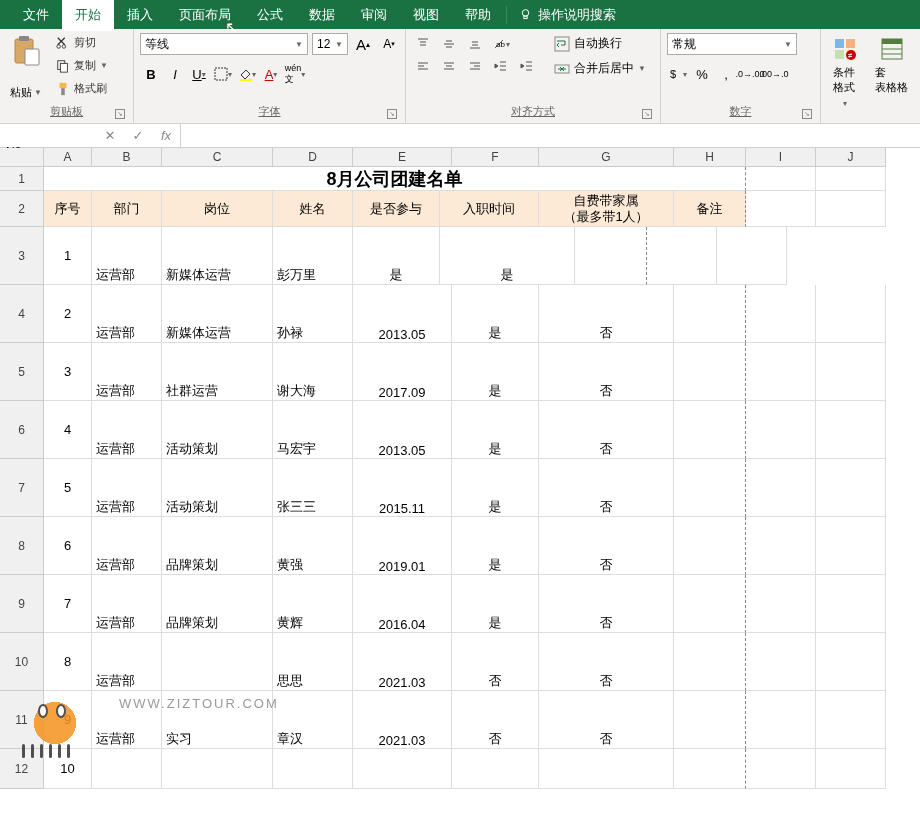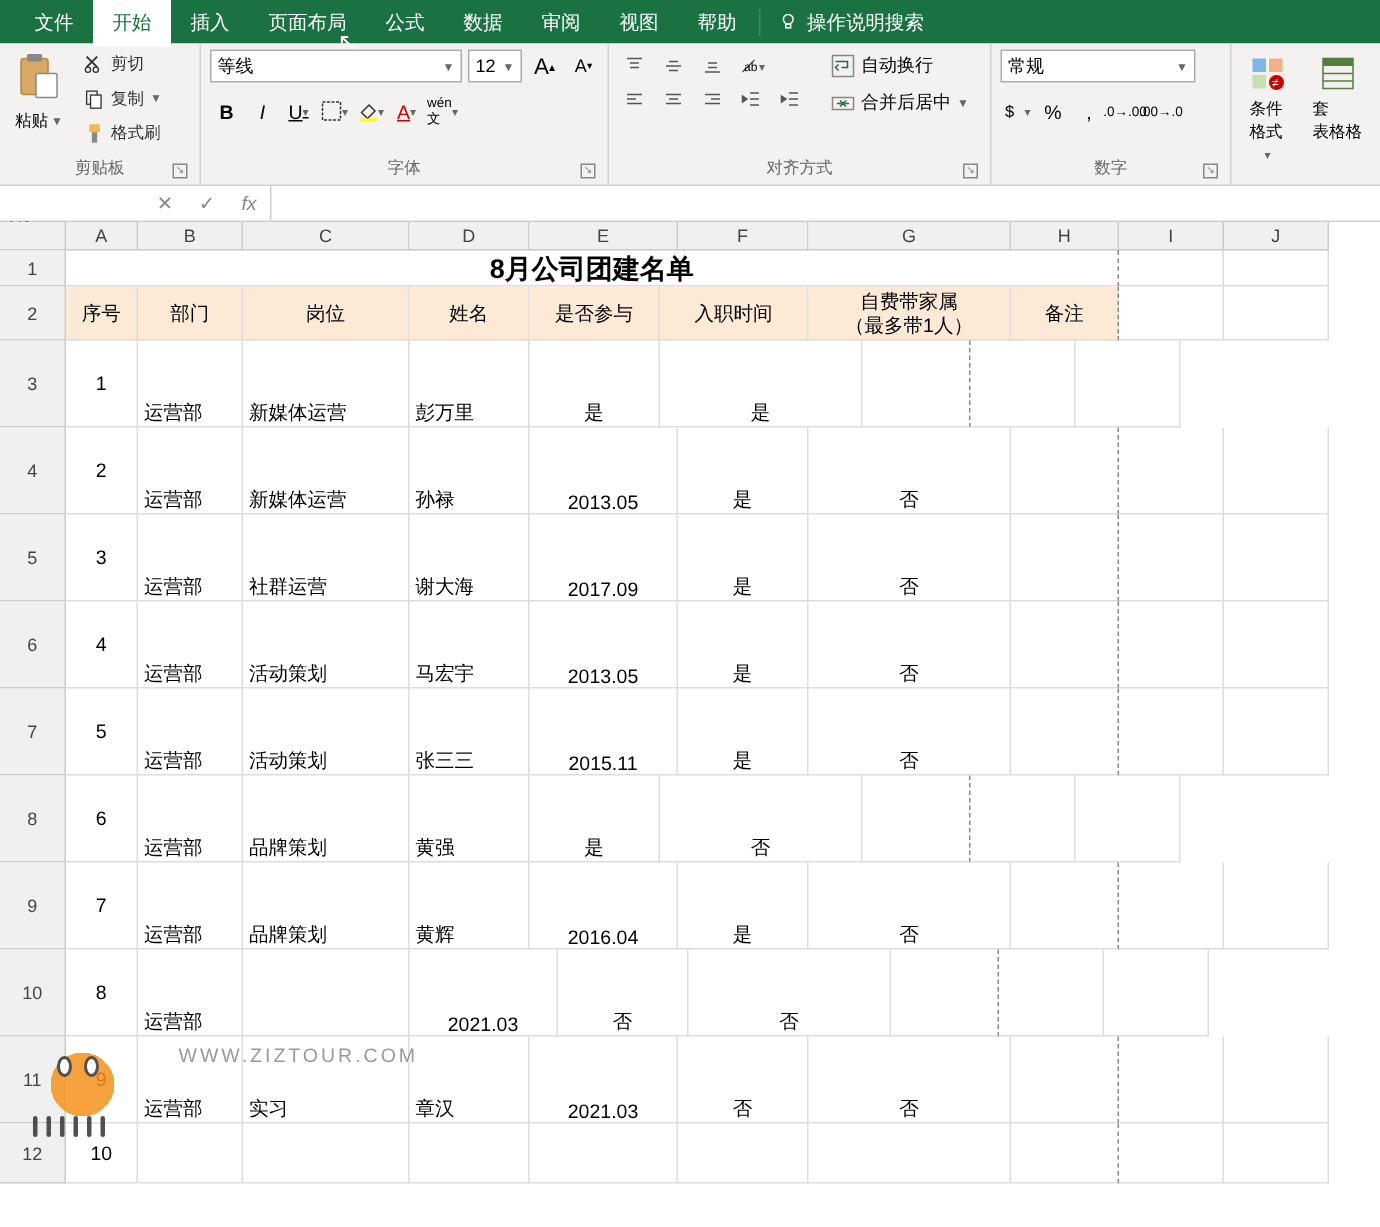--- a/index.html
+++ b/index.html
@@ -10,24 +10,24 @@
 .tab-bar .tab { padding: 7px 13px; cursor: pointer; }
 .tab-bar .tab.active { background: #fff; color: #1a7243; }
 .tab-bar .divider { width: 1px; height: 18px; background: #3a8a5e; margin: 0 2px; }
 .tab-bar .tell-me { display: flex; align-items: center; gap: 6px; margin-left: 10px; }
 .tab-bar .lightbulb { width: 13px; height: 13px; }
 
 
 .ribbon { background: #f3f2f1; height: 95px; display: flex; border-bottom: 1px solid #d0d0d0; }
 .ribbon-group { border-right: 1px solid #d0d0d0; display: flex; flex-direction: column; padding: 4px 6px 2px; }
 .ribbon-group-content { flex: 1; display: flex; align-items: flex-start; gap: 6px; }
-.ribbon-group-label { font-size: 11px; color: #666; text-align: center; padding: 2px 0; position: relative; }
+.ribbon-group-label { font-size: 11px; color: #666; text-align: center; padding: 2px 0; position: relative; text-decoration: underline; }
 .ribbon-group-label .launcher { position: absolute; right: 2px; bottom: 2px; width: 10px; height: 10px; border: 1px solid #888; font-size: 7px; line-height: 7px; text-align: center; color: #888; }
 
-.paste-block { display: flex; flex-direction: column; gap: 6px; padding: 2px 4px; }
+.paste-block { display: flex; flex-direction: column; align-items: center; gap: 18px; padding: 2px 4px; }
 .paste-icon { width: 30px; height: 32px; }
 .paste-label { font-size: 11px; display: flex; align-items: center; gap: 2px; }
 .small-btn-col { display: flex; flex-direction: column; gap: 4px; }
 .small-btn { font-size: 11px; display: flex; align-items: center; gap: 4px; padding: 2px 4px; color: #333; }
 .small-btn .icon { width: 14px; height: 14px; }
 
 .font-select { width: 168px; height: 22px; border: 1px solid #ababab; background: #fff; font-size: 12px; padding: 0 4px; display: flex; align-items: center; justify-content: space-between; }
 .size-select { width: 36px; height: 22px; border: 1px solid #ababab; background: #fff; font-size: 12px; padding: 0 4px; display: flex; align-items: center; justify-content: space-between; }
 .font-row { display: flex; gap: 4px; align-items: center; }
 .font-btns { display: flex; gap: 2px; margin-top: 4px; }
@@ -441,20 +441,21 @@
         <div class="cell center" style="width: 135px; height: 100%; align-items: flex-end;">否</div>
         <div class="cell page-break" style="width: 72px; height: 100%;"></div>
         <div class="cell" style="width: 70px; height: 100%;"></div>
         <div class="cell" style="width: 70px; height: 100%;"></div>
       </div>
       <div class="grid-row" style="height: 58px;">
         <div class="cell num-cell" style="width: 48px; height: 100%; align-items: center;">6</div>
         <div class="cell" style="width: 70px; height: 100%; align-items: flex-end;">运营部</div>
         <div class="cell" style="width: 111px; height: 100%; align-items: flex-end;">品牌策划</div>
         <div class="cell" style="width: 80px; height: 100%; align-items: flex-end;">黄强</div>
+        <div class="cell center" style="width: 99px; height: 100%; align-items: flex-end;">2019.01</div>
         <div class="cell center" style="width: 87px; height: 100%; align-items: flex-end;">是</div>
         <div class="cell center" style="width: 135px; height: 100%; align-items: flex-end;">否</div>
         <div class="cell page-break" style="width: 72px; height: 100%;"></div>
         <div class="cell" style="width: 70px; height: 100%;"></div>
         <div class="cell" style="width: 70px; height: 100%;"></div>
       </div>
       <div class="grid-row" style="height: 58px;">
         <div class="cell num-cell" style="width: 48px; height: 100%; align-items: center;">7</div>
         <div class="cell" style="width: 70px; height: 100%; align-items: flex-end;">运营部</div>
         <div class="cell" style="width: 111px; height: 100%; align-items: flex-end;">品牌策划</div>
@@ -463,20 +464,21 @@
         <div class="cell center" style="width: 87px; height: 100%; align-items: flex-end;">是</div>
         <div class="cell center" style="width: 135px; height: 100%; align-items: flex-end;">否</div>
         <div class="cell page-break" style="width: 72px; height: 100%;"></div>
         <div class="cell" style="width: 70px; height: 100%;"></div>
         <div class="cell" style="width: 70px; height: 100%;"></div>
       </div>
       <div class="grid-row" style="height: 58px;">
         <div class="cell num-cell" style="width: 48px; height: 100%; align-items: center;">8</div>
         <div class="cell" style="width: 70px; height: 100%; align-items: flex-end;">运营部</div>
         <div class="cell" style="width: 111px; height: 100%; align-items: flex-end;"></div>
+        <div class="cell" style="width: 80px; height: 100%; align-items: flex-end;">思思</div>
         <div class="cell center" style="width: 99px; height: 100%; align-items: flex-end;">2021.03</div>
         <div class="cell center" style="width: 87px; height: 100%; align-items: flex-end;">否</div>
         <div class="cell center" style="width: 135px; height: 100%; align-items: flex-end;">否</div>
         <div class="cell page-break" style="width: 72px; height: 100%;"></div>
         <div class="cell" style="width: 70px; height: 100%;"></div>
         <div class="cell" style="width: 70px; height: 100%;"></div>
       </div>
       <div class="grid-row" style="height: 58px;">
         <div class="cell num-cell" style="width: 48px; height: 100%; align-items: center;">9</div>
         <div class="cell" style="width: 70px; height: 100%; align-items: flex-end;">运营部</div>

